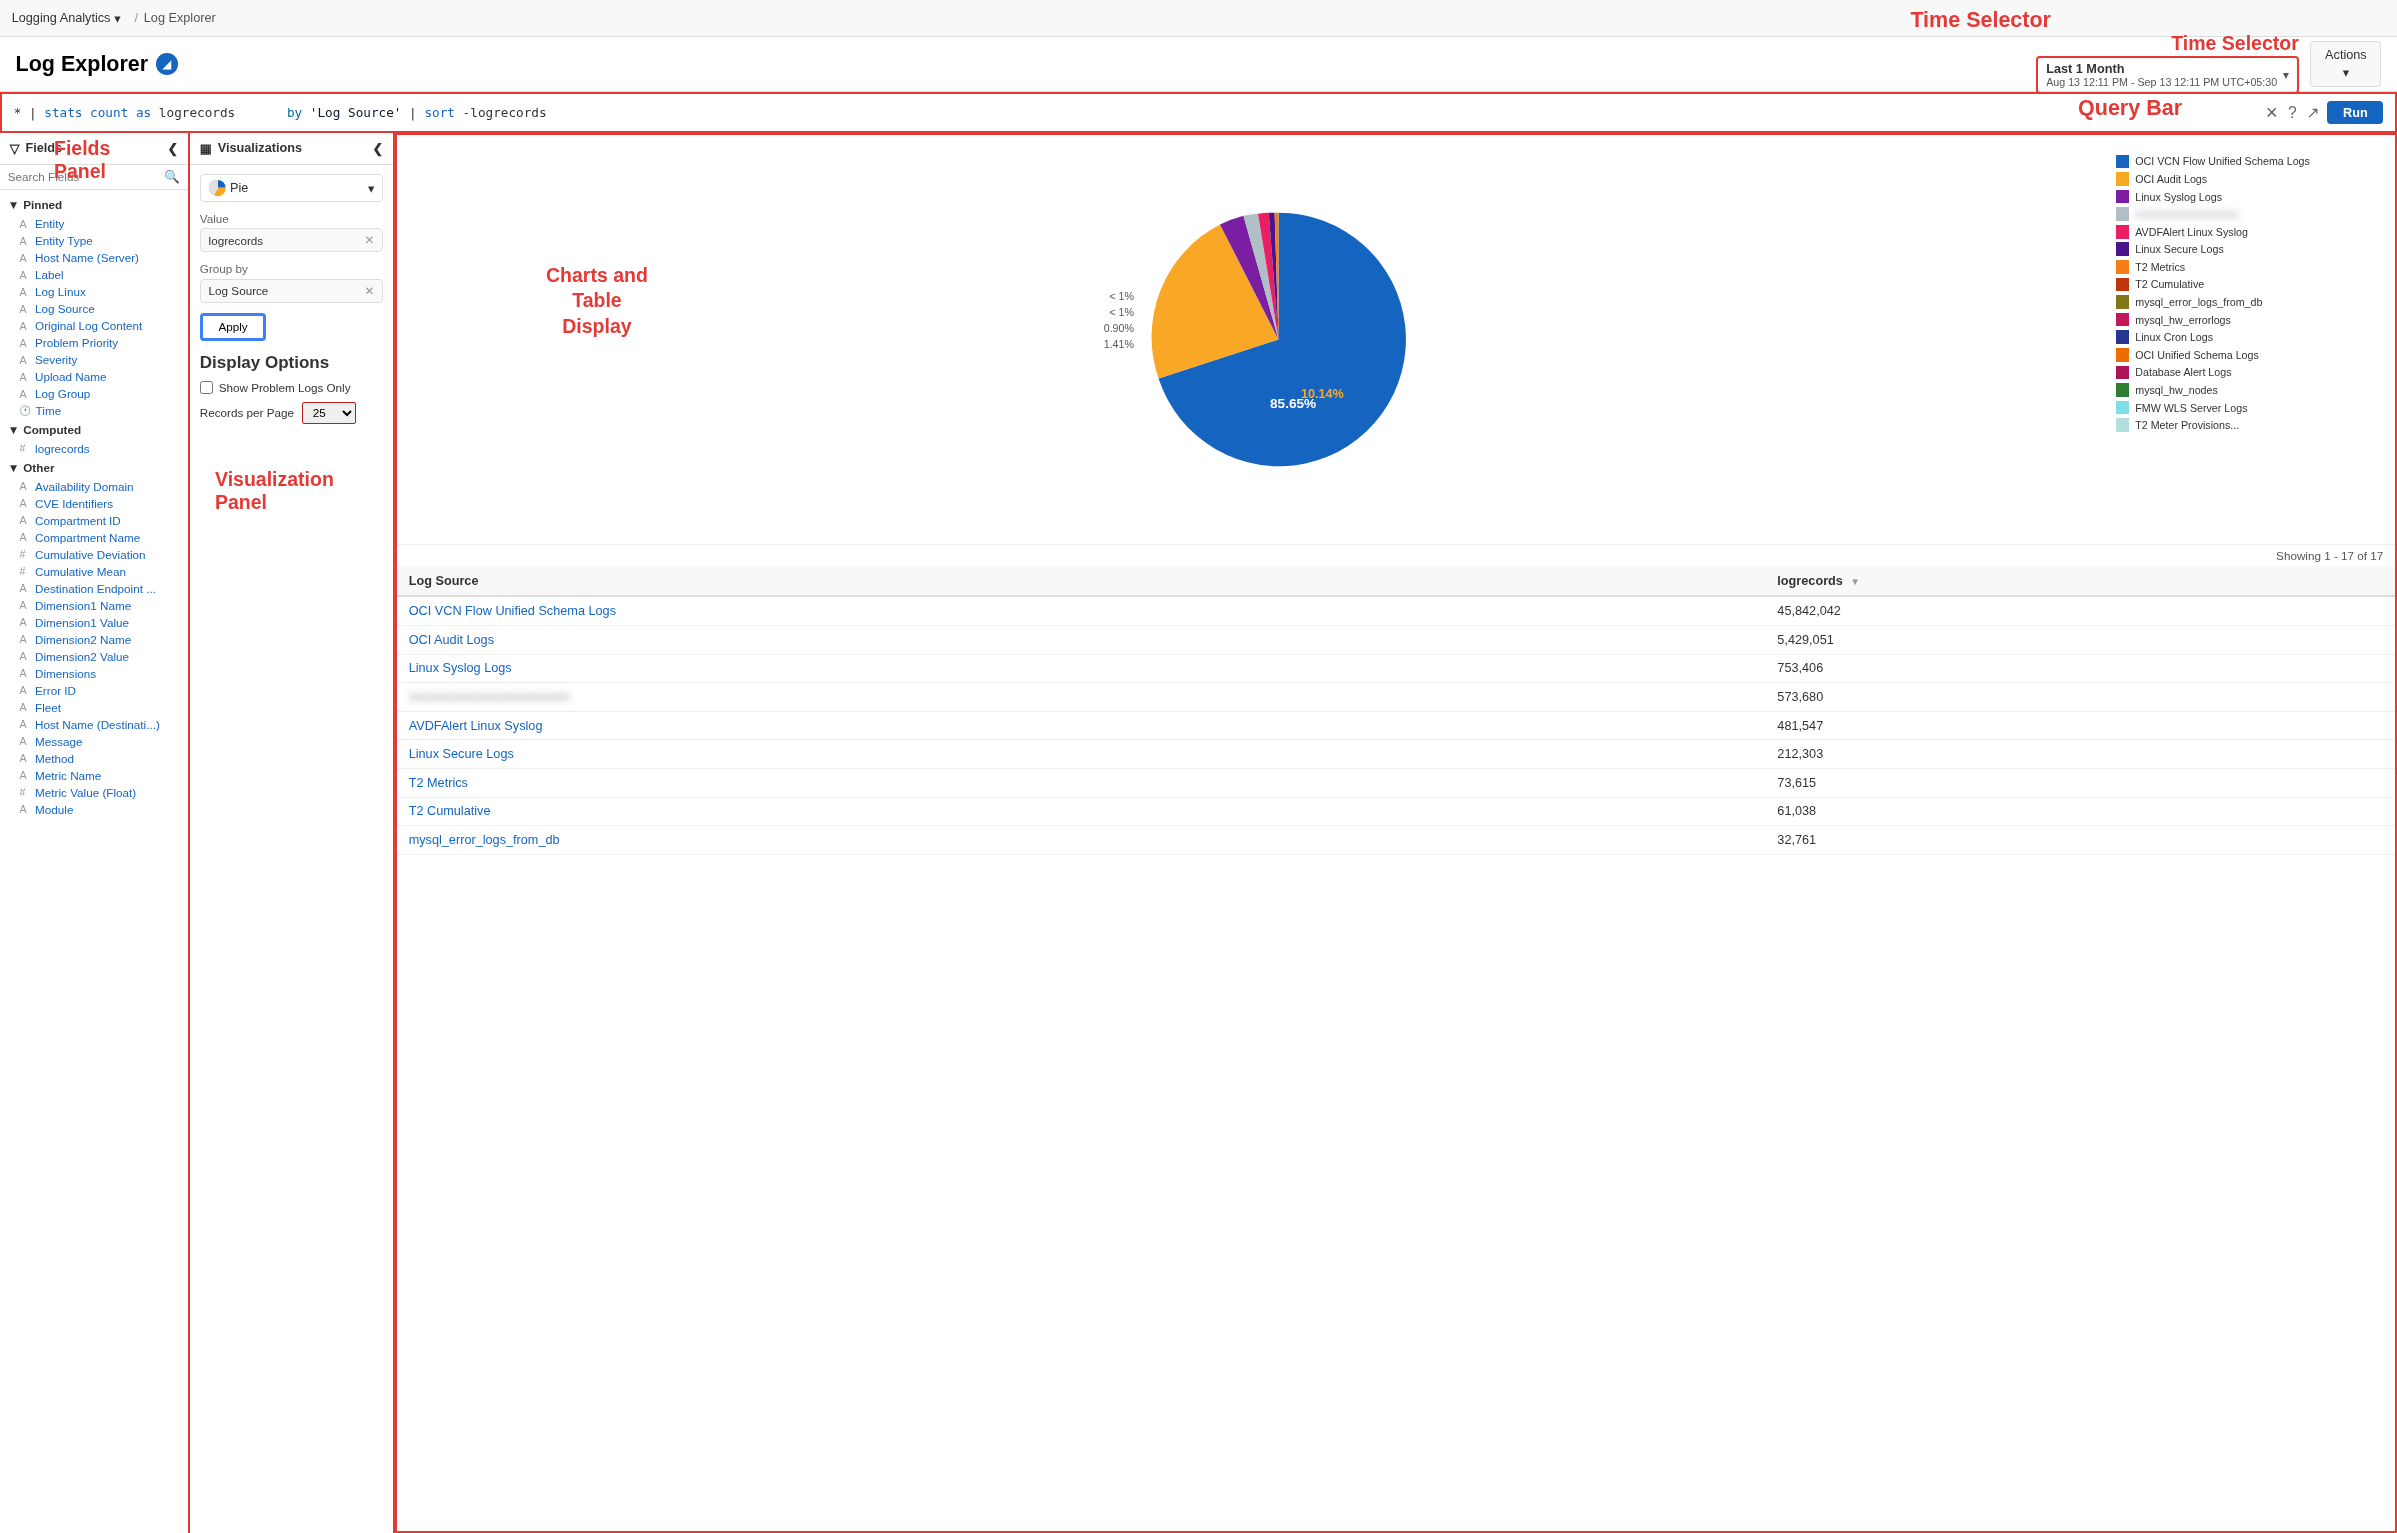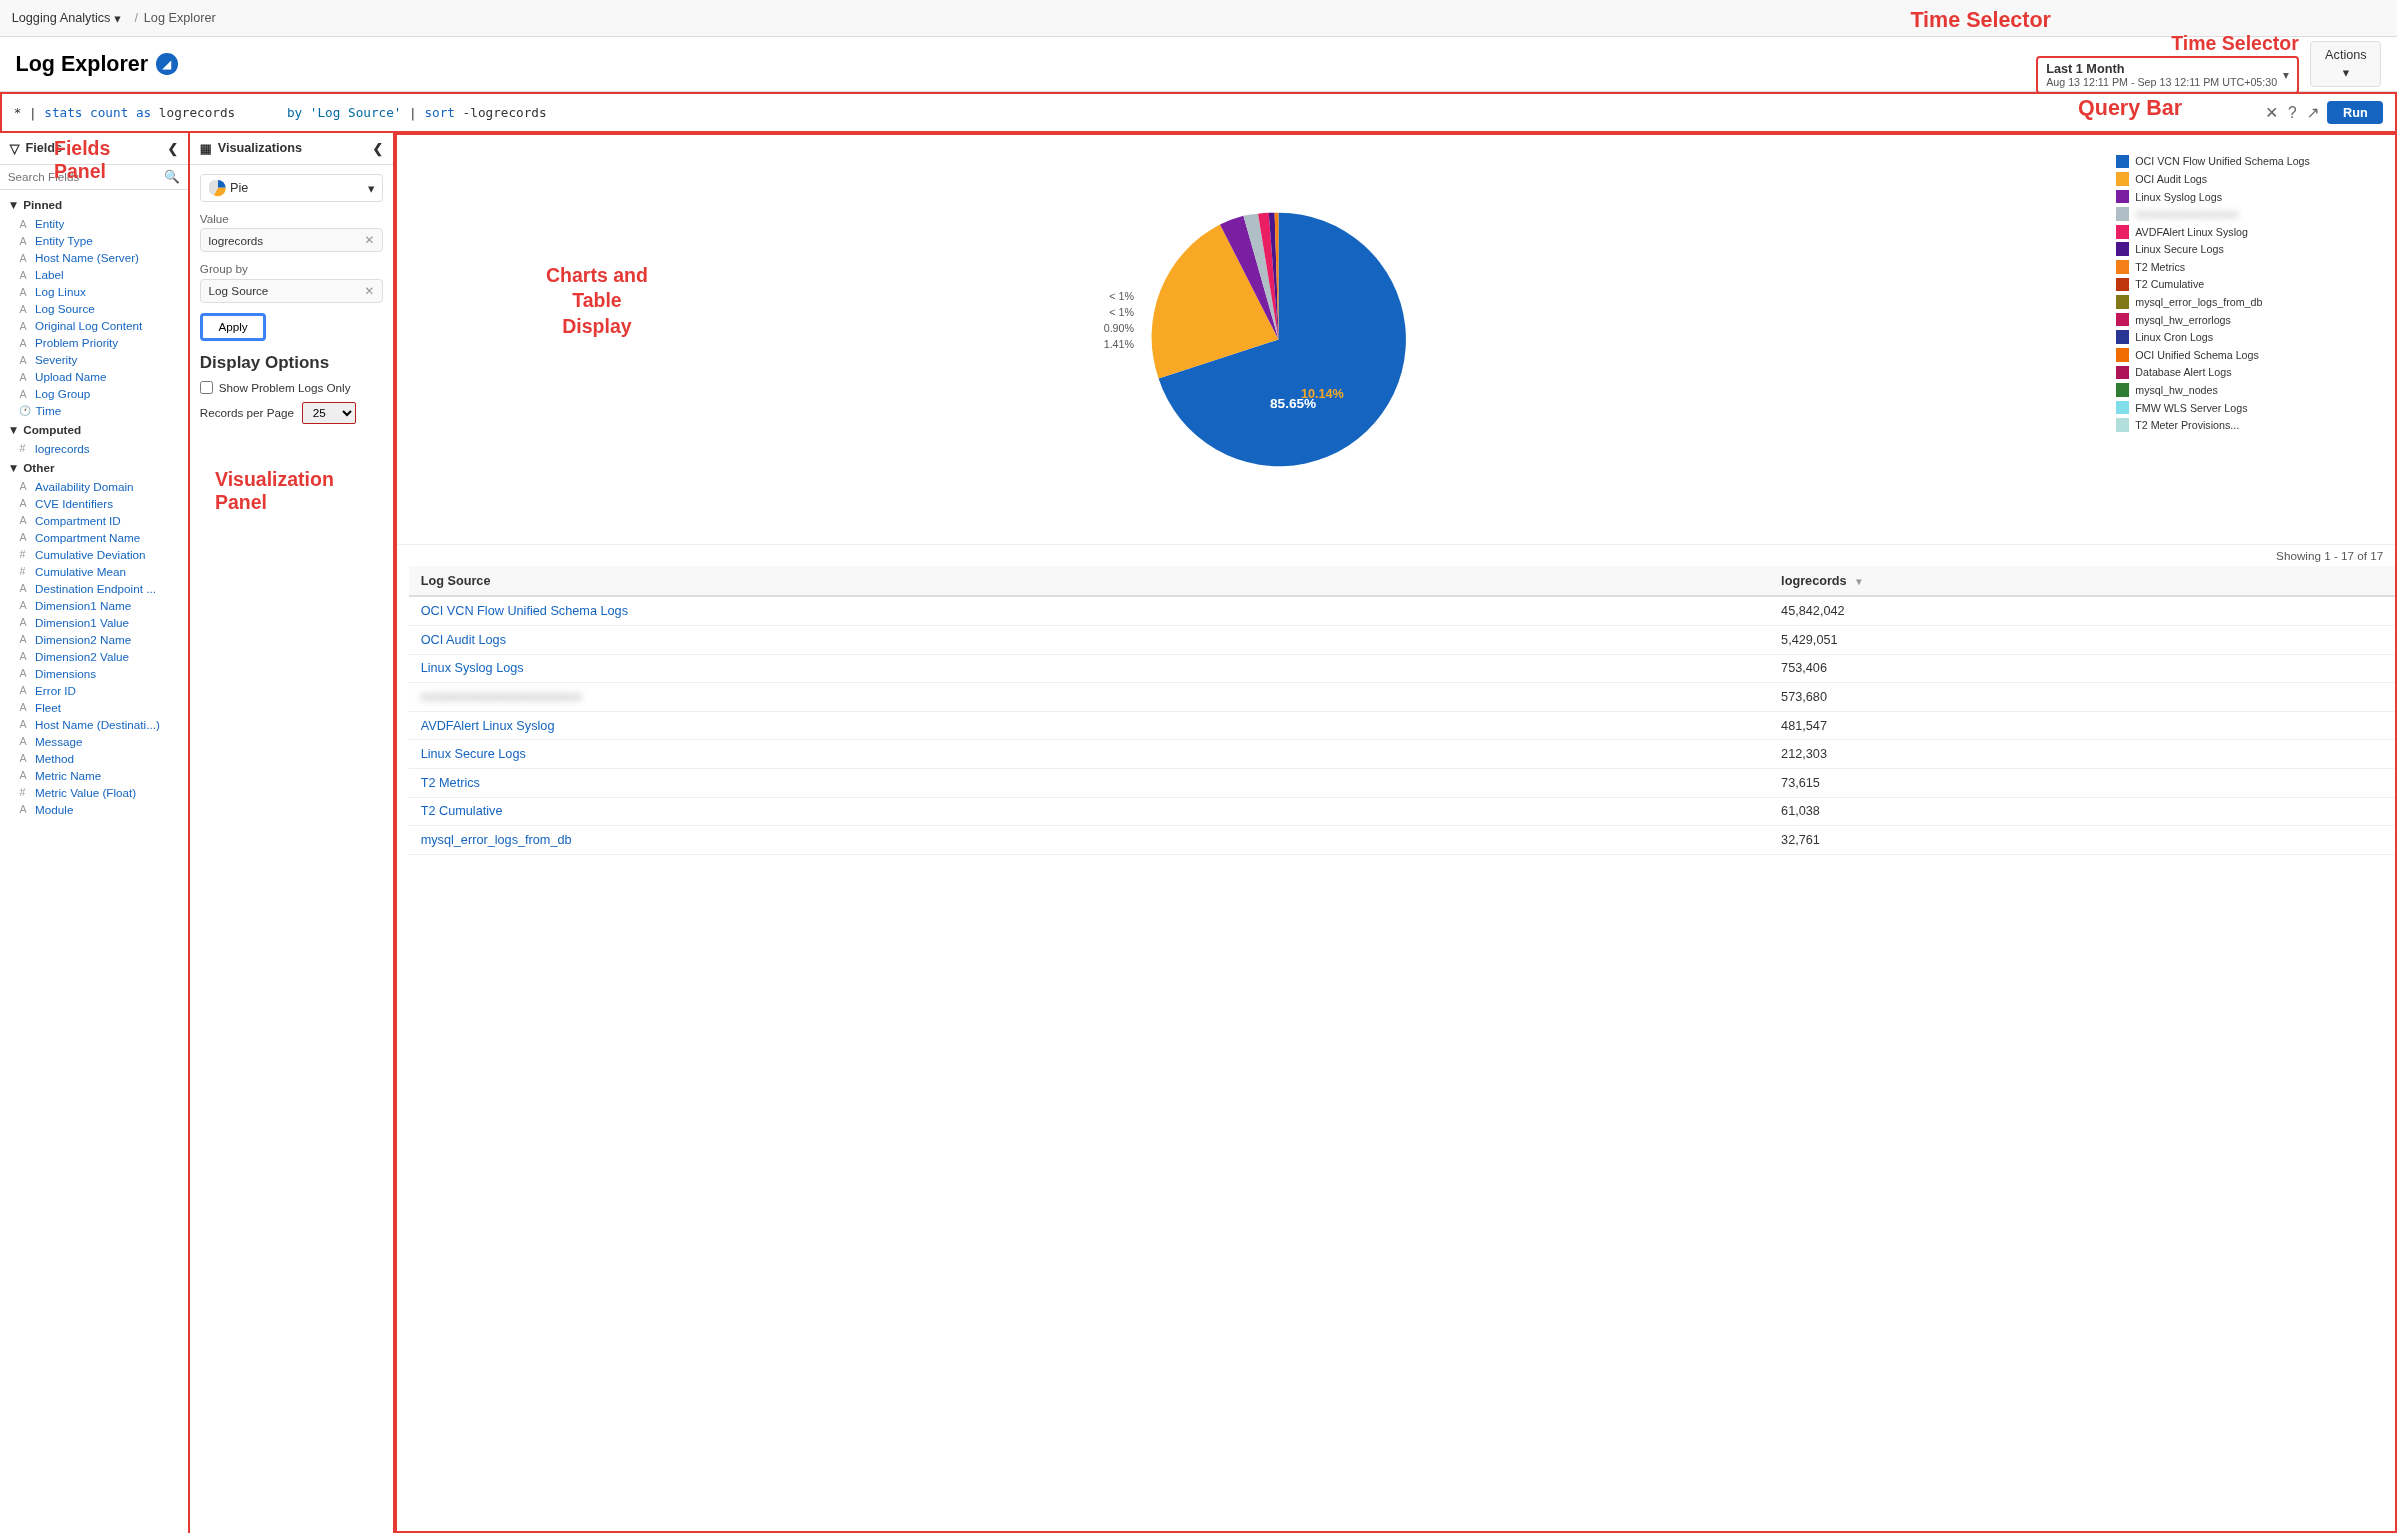--- a/index.html
+++ b/index.html
@@ -137,21 +137,21 @@
     }
     .legend-area {
       width: 293px; padding: 9.8px 13.7px; overflow-y: auto; font-size: 10.7px;
     }
     .legend-item {
       display: flex; align-items: center; gap: 5.9px; margin-bottom: 3.9px; white-space: nowrap;
     }
     .legend-color { width: 13.7px; height: 13.7px; flex-shrink: 0; }
 
     
-    .table-area { flex: 1; overflow-y: auto; padding-left: 12px; }
+    .table-area { flex: 1; overflow-y: auto; }
     .table-showing { text-align: right; padding: 3.9px 11.7px; font-size: 11.7px; color: #555; }
     table { width: 100%; border-collapse: collapse; }
     th {
       background: #f8f8f8; padding: 7.8px 11.7px; text-align: left; font-size: 12.7px;
       border-bottom: 2px solid #ddd; position: sticky; top: 0; z-index: 1;
     }
     th .sort-icon { color: #999; margin-left: 3.9px; font-size: 9.8px; }
     td { padding: 6.8px 11.7px; border-bottom: 1px solid #eee; font-size: 12.7px; }
     td a, td.link { color: #1565c0; cursor: pointer; text-decoration: none; }
     .blurred { filter: blur(3.9px); color: #ccc; user-select: none; }
@@ -203,21 +203,21 @@
       </div>
       <div class="actions-btn">
         <span>Actions</span>
         <span>▾</span>
       </div>
     </div>
   </div>
 
   <div class="query-bar">
     <div class="query-text">
-      <span>* | </span><span style="color:#1565c0;">stats</span><span> </span><span style="color:#1565c0;">count</span><span> </span><span style="color:#1565c0;">as</span><span> logrecords </span><span style="color:#0369a1;margin-left:44px;">by</span><span> </span><span style="color:#0369a1;">'Log Source'</span><span> | </span><span style="color:#1565c0;">sort</span><span> -logrecords</span>
+      <span>* | </span><span style="color:#1565c0;">stats</span><span> </span><span style="color:#1565c0;">count</span><span> </span><span style="color:#1565c0;">as</span><span> logrecords </span><span style="color:#0369a1;margin-left:44px;">by</span><span> </span><span style="color:#0f172a;">'Log Source'</span><span> | </span><span style="color:#1565c0;">sort</span><span> -logrecords</span>
     </div>
     <div class="query-icons">
       <span class="q-icon">✕</span>
       <span class="q-icon">?</span>
       <span class="q-icon">↗</span>
     </div>
     <button class="run-btn">Run</button>
   </div>
 
   <div class="main-content">

